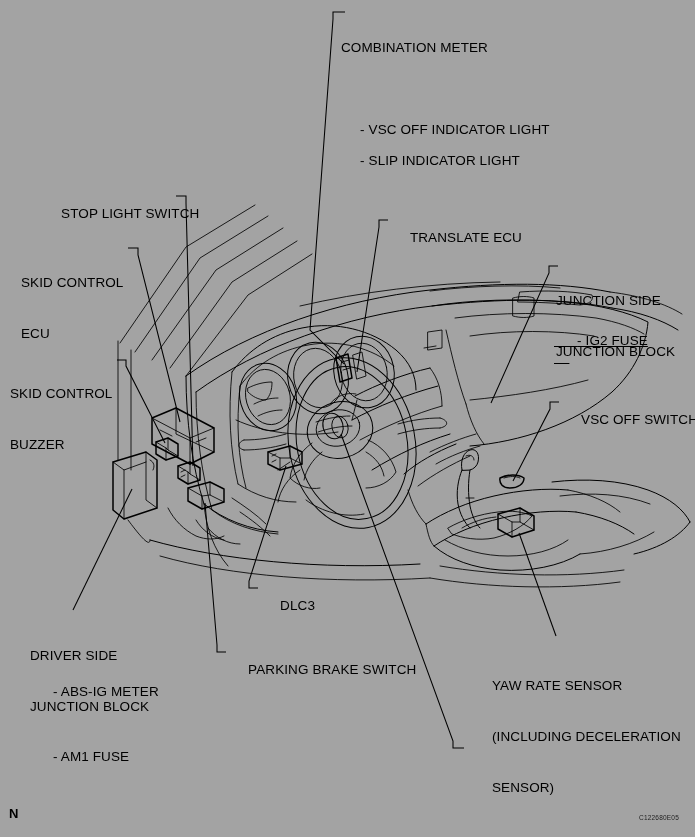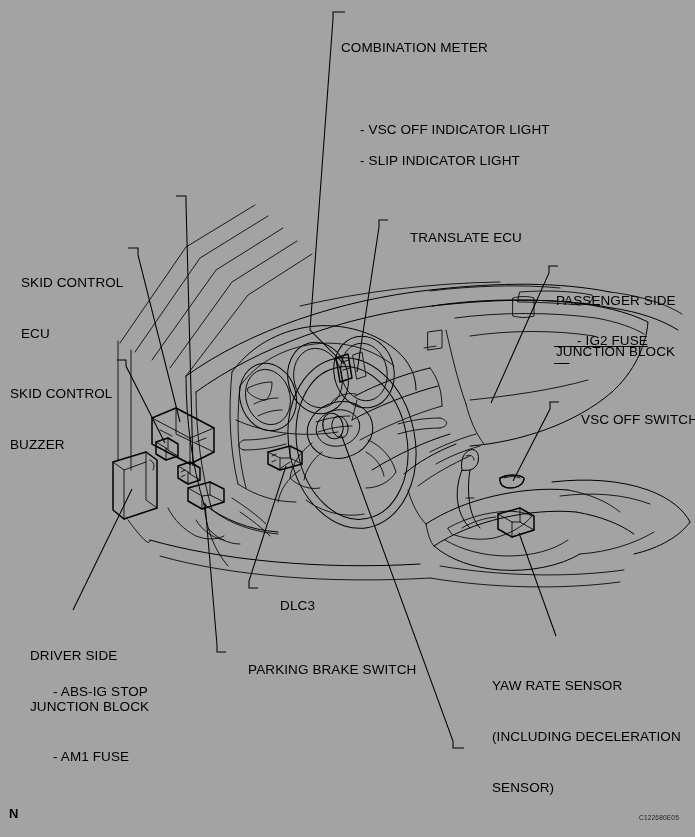--- a/index.html
+++ b/index.html
@@ -360,53 +360,56 @@
     <div class="callout" style="left:341px; top:5px;">
       <span class="callout-title">COMBINATION METER</span>
     </div>
     <div class="callout" style="left:337px; top:104px;">
       <span>- VSC OFF INDICATOR LIGHT</span>
     </div>
     <div class="callout" style="left:337px; top:135px;">
       <span>- SLIP INDICATOR LIGHT</span>
     </div>
 
+    <div class="callout" style="left:38px; top:188px;">
+      <span>STOP LIGHT SWITCH</span>
+    </div>
 
     <div class="callout" style="left:21px; top:240px;">
       <span class="callout-title">SKID CONTROL</span>
       <span class="sub">ECU</span>
     </div>
 
     <div class="callout" style="left:10px; top:351px;">
       <span class="callout-title">SKID CONTROL</span>
       <span class="sub">BUZZER</span>
     </div>
 
     <div class="callout" style="left:387px; top:212px;">
       <span>TRANSLATE ECU</span>
     </div>
 
     <div class="callout" style="left:556px; top:258px;">
-      <span class="callout-title">PASSENGER SIDE</span>
+      <span class="callout-title">JUNCTION SIDE</span>
       <span class="sub">JUNCTION BLOCK</span>
     </div>
     <div class="callout" style="left:554px; top:315px;text-decoration:underline;">
       <span>- IG2 FUSE</span>
     </div>
 
     <div class="callout" style="left:558px; top:394px;">
       <span>VSC OFF SWITCH</span>
     </div>
 
     <div class="callout" style="left:30px; top:613px;">
       <span class="callout-title">DRIVER SIDE</span>
       <span class="sub">JUNCTION BLOCK</span>
     </div>
     <div class="callout" style="left:30px; top:666px;">
-      <span>- ABS-IG STOP</span>
+      <span>- ABS-IG METER</span>
     </div>
     <div class="callout" style="left:30px; top:731px;">
       <span>- AM1 FUSE</span>
     </div>
 
     <div class="callout" style="left:257px; top:580px;">
       <span>DLC3</span>
     </div>
 
     <div class="callout" style="left:225px; top:644px;">

